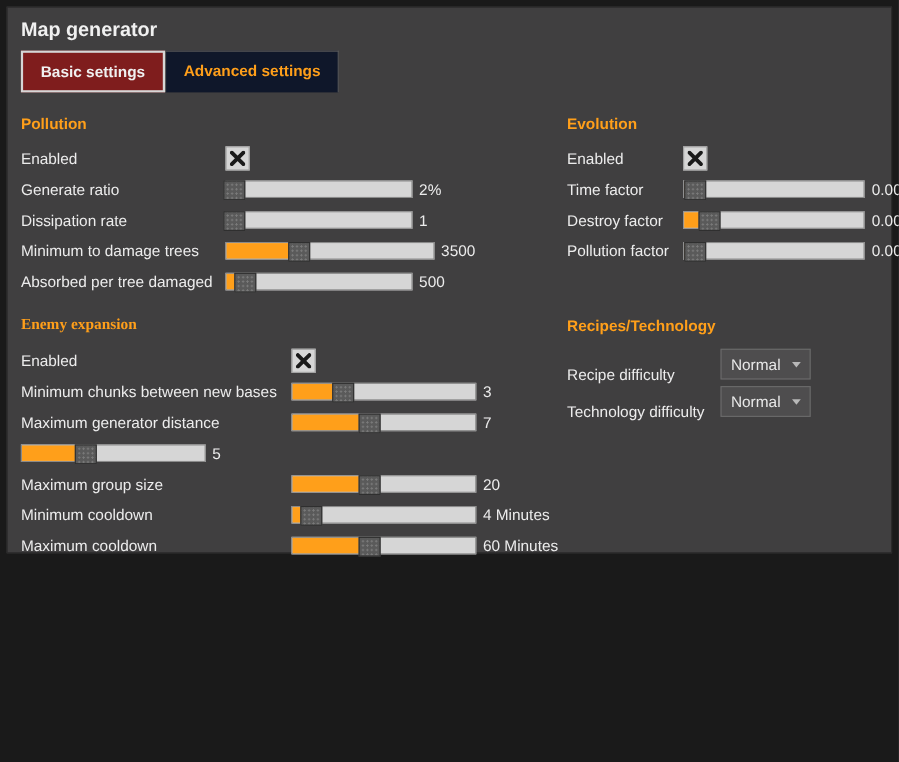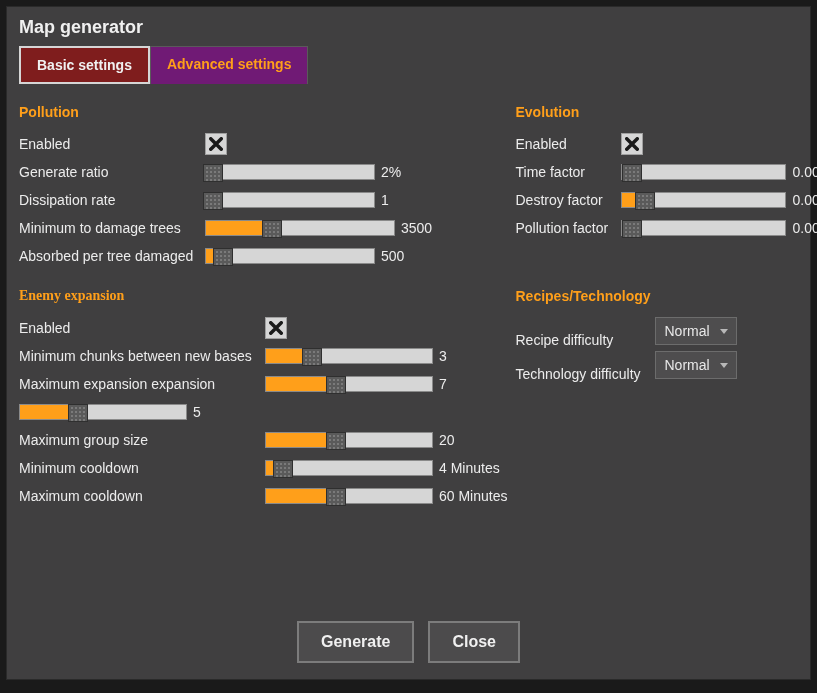--- a/index.html
+++ b/index.html
@@ -5,21 +5,21 @@
   * { box-sizing: border-box; margin: 0; padding: 0; }
   body {
     background: #1a1a1a;
     font-family: Arial, sans-serif;
     font-size: 14px;
     color: #e8e8e8;
     padding: 6px;
   }
   .window {
     width: 805px;
-    height: 674px;
+    height: 497px;
     background: #403f40;
     border: 1px solid #2a2a2a;
     display: flex;
     flex-direction: column;
   }
   .title {
     font-size: 18px;
     font-weight: bold;
     color: #f0f0f0;
     padding: 10px 12px 8px;
@@ -29,21 +29,21 @@
     padding: 0 12px;
   }
   .tab {
     padding: 9px 16px;
     font-weight: bold;
     color: #f0f0f0;
     cursor: pointer;
   }
   .tab.inactive {
     color: #ff9f1a;
-    background: #701a75;
+    background: #0f172a;
     border: 1px solid #5a5a5a;
     border-bottom: none;
   }
   .tab.active {
     background: #7f1d1d;
     border: 2px solid #d6d6d6;
   }
   .content {
     flex: 1;
     padding: 20px 12px 12px;
@@ -236,21 +236,21 @@
               <div class="row-label">Minimum chunks between new bases</div>
               <div class="row-ctrl">
                 <div class="slider" style="width:168px">
                   <div class="slider-fill" style="width:28%"></div>
                   <div class="slider-knob" style="left:28%"></div>
                 </div>
                 <div class="slider-value">3</div>
               </div>
             </div>
             <div class="row">
-              <div class="row-label">Maximum expansion expansion</div>
+              <div class="row-label">Maximum generator distance</div>
               <div class="row-ctrl">
                 <div class="slider" style="width:168px">
                   <div class="slider-fill" style="width:42%"></div>
                   <div class="slider-knob" style="left:42%"></div>
                 </div>
                 <div class="slider-value">7</div>
               </div>
             </div>
             <div class="row">
               <div class="row-ctrl">

